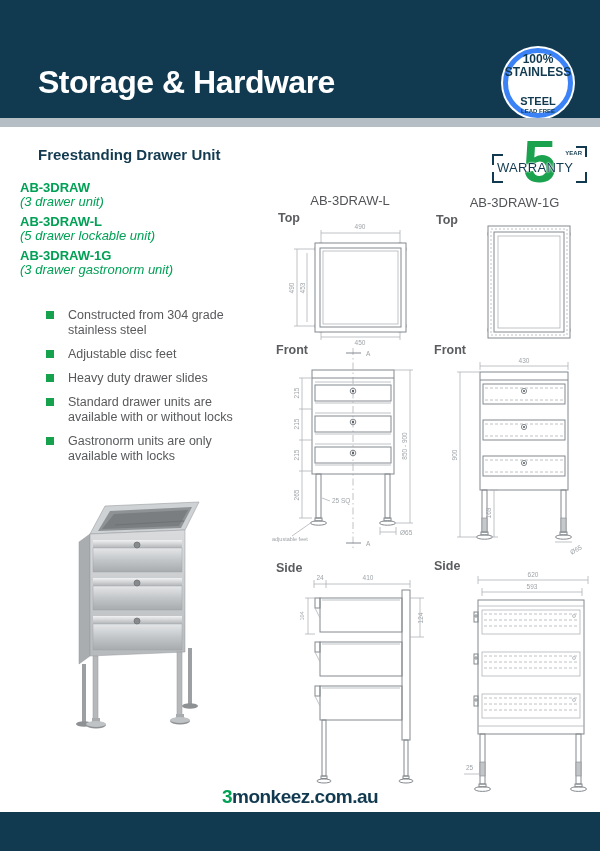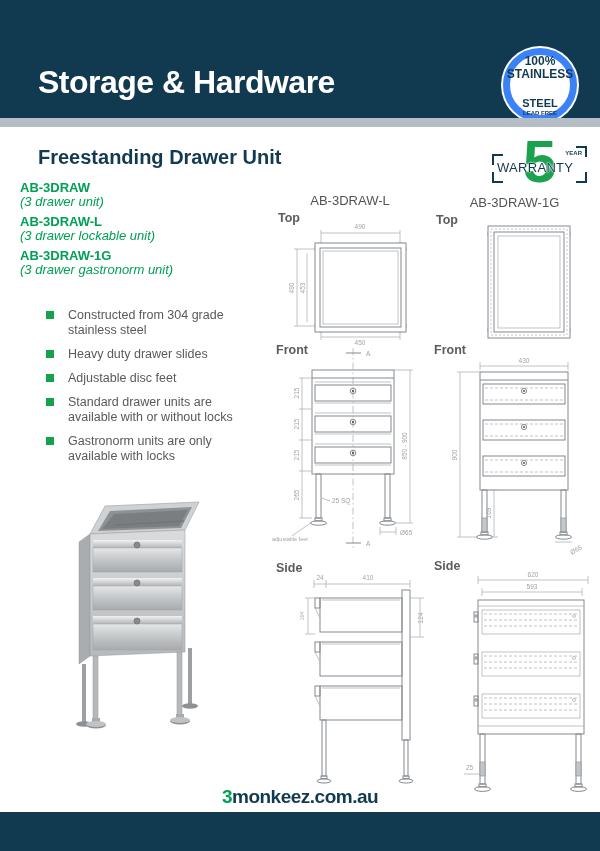--- a/index.html
+++ b/index.html
@@ -5,38 +5,38 @@
   html,body{margin:0;padding:0;background:#e8e8e8;}
   .page{position:relative;width:600px;height:851px;background:#ffffff;overflow:hidden;
         font-family:"Liberation Sans",sans-serif;}
   .abs{position:absolute;}
 
   
   .header{position:absolute;left:0;top:0;width:600px;height:118px;background:#113A50;text-align:center;}
   .header-title{position:absolute;left:38px;top:64px;color:#ffffff;font-size:32px;
         font-weight:700;letter-spacing:-0.5px;}
   .badge{position:absolute;left:503px;top:48px;width:60px;height:60px;border-radius:50%;
-        background:#ffffff;border:7px solid #3b82f6;box-shadow:0 0 0 2px #ffffff;
+        background:#ffffff;border:5px solid #3b82f6;box-shadow:0 0 0 2px #ffffff;
         display:flex;flex-direction:column;align-items:center;justify-content:center;
         color:#113A50;text-align:center;line-height:1;}
   .badge .b1{font-size:12px;font-weight:800;}
   .badge .b2{font-size:12px;font-weight:800;margin-top:1px;}
   .badge .b3{font-size:11px;font-weight:800;margin-top:18px;}
   .badge .b4{font-size:6px;font-weight:800;margin-top:1px;}
   .stripe{position:absolute;left:0;top:118px;width:600px;height:9px;background:#B6BEC5;}
 
   
   .footer{position:absolute;left:0;top:812px;width:600px;height:39px;background:#113A50;}
   .logo{position:absolute;left:0;top:786px;width:600px;text-align:center;font-size:19px;
         font-weight:700;letter-spacing:-0.5px;}
   .logo .lg{color:#00A055;}
   .logo .ln{color:#113A50;}
 
   
-  .heading{position:absolute;left:38px;top:146px;font-size:20px;font-weight:700;color:#123A50;}
+  .heading{position:absolute;left:38px;top:146px;font-size:15px;font-weight:700;color:#123A50;}
   .products{position:absolute;left:20px;top:181px;}
   .product{margin-bottom:7px;}
   .pcode{font-size:13px;font-weight:700;color:#00A055;line-height:14px;}
   .pdesc{font-size:13px;font-style:italic;color:#00A055;line-height:13px;}
   .features{position:absolute;left:38px;top:300px;width:218px;list-style:none;margin:8px;padding:0;}
   .features li{position:relative;padding-left:22px;margin-bottom:9px;font-size:12.5px;
         color:#58595B;line-height:15px;}
   .features .bullet{position:absolute;left:0;top:3px;width:8px;height:8px;background:#16A14C;}
 
   
@@ -82,32 +82,32 @@
 
   <div class="heading">Freestanding Drawer Unit</div>
 
   <div class="products">
     <div class="product">
       <div class="pcode">AB-3DRAW</div>
       <div class="pdesc">(3 drawer unit)</div>
     </div>
     <div class="product">
       <div class="pcode">AB-3DRAW-L</div>
-      <div class="pdesc">(3 drawer lockable unit)</div>
+      <div class="pdesc">(5 drawer lockable unit)</div>
     </div>
     <div class="product">
       <div class="pcode">AB-3DRAW-1G</div>
       <div class="pdesc">(3 drawer gastronorm unit)</div>
     </div>
   </div>
 
   <ul class="features">
     <li><span class="bullet"></span><span>Constructed from 304 grade stainless steel</span></li>
+    <li><span class="bullet"></span><span>Adjustable disc feet</span></li>
     <li><span class="bullet"></span><span>Heavy duty drawer slides</span></li>
-    <li><span class="bullet"></span><span>Adjustable disc feet</span></li>
     <li><span class="bullet"></span><span>Standard drawer units are available with or without locks</span></li>
     <li><span class="bullet"></span><span>Gastronorm units are only available with locks</span></li>
   </ul>
 
   <div class="warranty">
     <div class="w5">5</div>
     <div class="wyear">YEAR</div>
     <div class="wword">WARRANTY</div>
     <div class="wc tl"></div>
     <div class="wc bl"></div>

